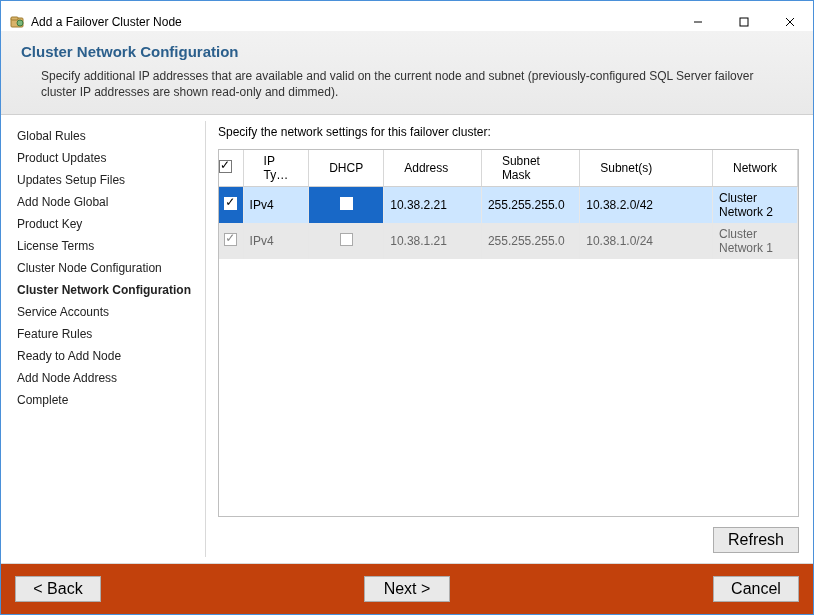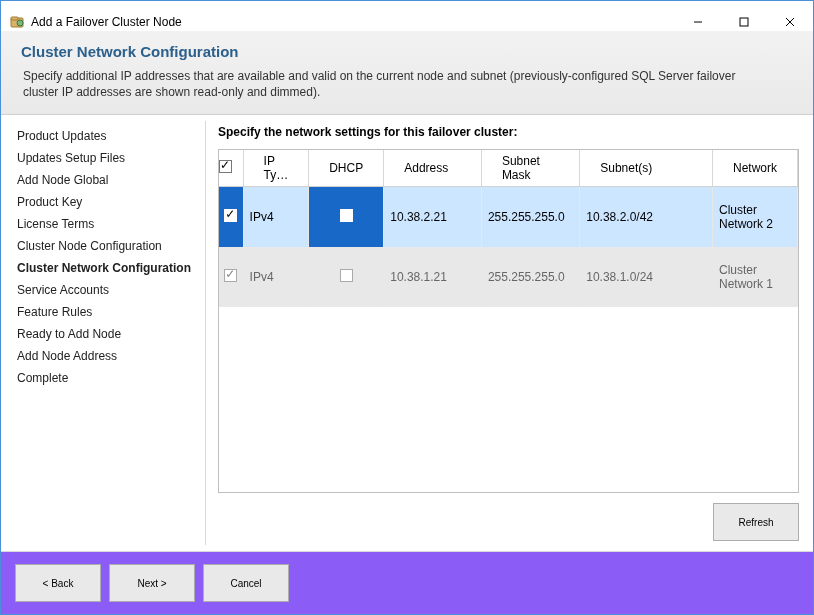--- a/index.html
+++ b/index.html
@@ -46,21 +46,21 @@
   .header-title {
     font-size: 15px;
     color: #2b5f8c;
     font-weight: 600;
     margin-bottom: 8px;
   }
   .header-desc {
     font-size: 12px;
     color: #333;
     line-height: 1.35;
-    margin-left: 2px;
+    margin-left: 20px;
     max-width: 720px;
   }
   .body-area {
     flex: 1;
     display: flex;
     min-height: 0;
   }
   .sidebar {
     width: 204px;
     padding: 10px 8px 10px 14px;
@@ -77,21 +77,21 @@
     width: 1px;
     background: #d9d9d9;
     margin: 6px 0;
   }
   .main {
     flex: 1;
     padding: 10px 14px 10px 12px;
     display: flex;
     flex-direction: column;
   }
-  .main-desc { margin-bottom: 10px; font-weight: bold; }
+  .main-desc { margin-bottom: 10px; }
   .grid-wrap {
     border: 1px solid #bfbfbf;
     flex: 1;
     background: #fff;
     overflow: hidden;
   }
   table.grid {
     width: 100%;
     border-collapse: collapse;
     font-size: 12px;
@@ -100,21 +100,21 @@
     text-align: left;
     font-weight: 400;
     background: #fff;
     border-right: 1px solid #d7d7d7;
     border-bottom: 1px solid #d0d0d0;
     padding: 4px 20px;
     height: 22px;
   }
   table.grid td {
     border-right: 1px solid #e7e7e7;
-    padding: 16px 6px;
+    padding: 4px 6px;
     height: 22px;
   }
   .row-selected td { background: #cde6ff; }
   .row-selected td.chkcell { background: #1868c7; }
   .row-dimmed td { background: #e8e8e8; color: #666; }
   .chkcell { width: 24px; text-align: center; padding: 0 !important; }
   .chk {
     width: 13px; height: 13px;
     display: inline-block;
     border: 1px solid #777;
@@ -131,37 +131,37 @@
   .row-selected .chkcell .chk { border-color:#fff; }
   .row-selected .chkcell .chk.checked::after { color:#000; }
   .row-dimmed .chk { border-color:#aaa; }
   .row-dimmed .chk.checked::after { color:#888; }
   .refresh-row {
     display: flex; justify-content: flex-end;
     padding-top: 10px;
   }
   .btn {
     min-width: 86px;
-    height: 38px;
+    height: 26px;
     border: 1px solid #adadad;
     background: #e9e9e9;
-    font-size: 10px;
+    font-size: 16px;
     display: inline-flex;
     align-items: center;
     justify-content: center;
     cursor: default;
     padding: 7px 12px;
   }
   .footer {
     border-top: 1px solid #d9d9d9;
     padding: 12px 14px;
     display: flex;
-    justify-content: flex-start;
+    justify-content: space-between;
     gap: 8px;
-    background: #8b5cf6;
+    background: #c2410c;
   }
 </style>
 </head>
 <body>
 
 <div class="window">
 
   <div class="titlebar">
     <span class="titlebar-icon">
       <svg width="16" height="16" viewBox="0 0 16 16">
@@ -190,20 +190,21 @@
     </div>
   </div>
 
   <div class="header-panel">
     <div class="header-title">Cluster Network Configuration</div>
     <div class="header-desc">Specify additional IP addresses that are available and valid on the current node and subnet (previously-configured SQL Server failover cluster IP addresses are shown read-only and dimmed).</div>
   </div>
 
   <div class="body-area">
     <div class="sidebar" id="sidebar">
+        <div class="sidebar-item">Global Rules</div>
         <div class="sidebar-item">Product Updates</div>
         <div class="sidebar-item">Updates Setup Files</div>
         <div class="sidebar-item">Add Node Global</div>
         <div class="sidebar-item">Product Key</div>
         <div class="sidebar-item">License Terms</div>
         <div class="sidebar-item">Cluster Node Configuration</div>
         <div class="sidebar-item active">Cluster Network Configuration</div>
         <div class="sidebar-item">Service Accounts</div>
         <div class="sidebar-item">Feature Rules</div>
         <div class="sidebar-item">Ready to Add Node</div>

